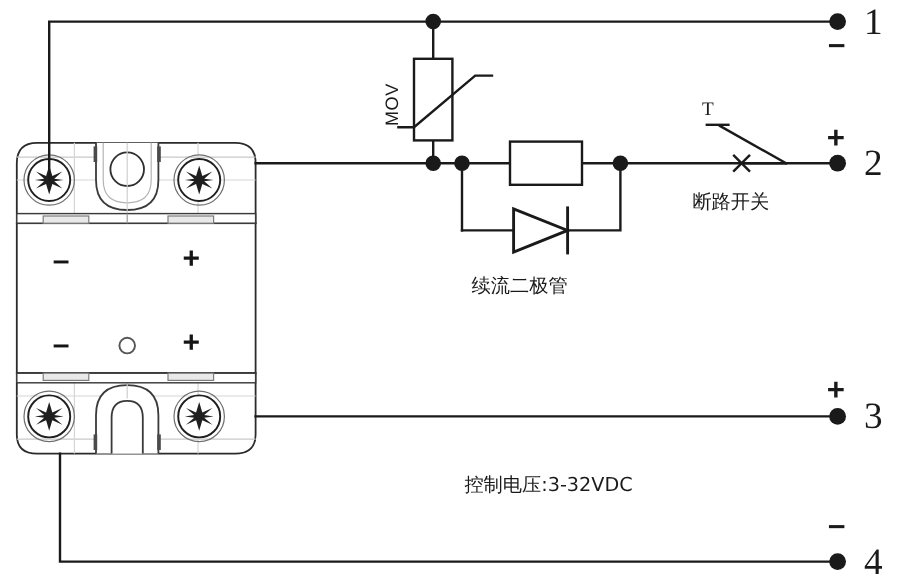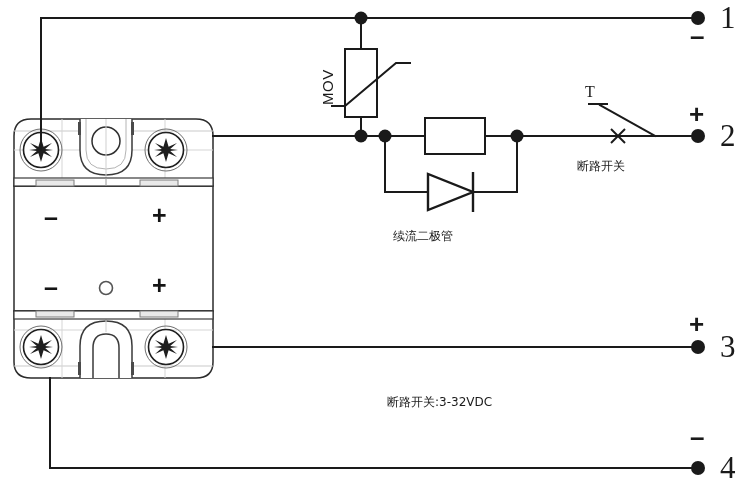--- a/index.html
+++ b/index.html
@@ -30,21 +30,21 @@
     font-size: 31px;
     font-weight: 400;
     font-family: "Liberation Serif", serif;
   }
   .pol {
     font-size: 26px;
     font-weight: 700;
     font-family: "Liberation Sans", sans-serif;
   }
   .cn {
-    font-size: 12px;
+    font-size: 16px;
     font-family: "DejaVu Sans", sans-serif;
     color: #1a1a1a;
   }
   .mov-lbl {
     font-size: 15px;
     font-family: "Liberation Sans", sans-serif;
     letter-spacing: 0.5px;
     transform: rotate(-90deg);
     transform-origin: left top;
   }
@@ -195,20 +195,20 @@
   <div class="lbl pol" style="left:690px; top:424px;">–</div>
 
   <div class="lbl mov-lbl" style="left:320px; top:105px;">MOV</div>
 
   <div class="lbl cn" style="left:393px; top:230px;">续流二极管</div>
 
   <div class="lbl cn" style="left:577px; top:160px;">断路开关</div>
 
   <div class="lbl sw-t" style="left:585px; top:84px;">T</div>
 
-  <div class="lbl cn" style="left:387px; top:396px;">断路开关:3-32VDC</div>
+  <div class="lbl cn" style="left:387px; top:396px;">控制电压:3-32VDC</div>
 
   <div class="lbl body-pol" style="left:44px; top:205px;">–</div>
   <div class="lbl body-pol" style="left:152px; top:203px;">+</div>
   <div class="lbl body-pol" style="left:44px; top:275px;">–</div>
   <div class="lbl body-pol" style="left:152px; top:273px;">+</div>
 
 </div>
 
 </body></html>

